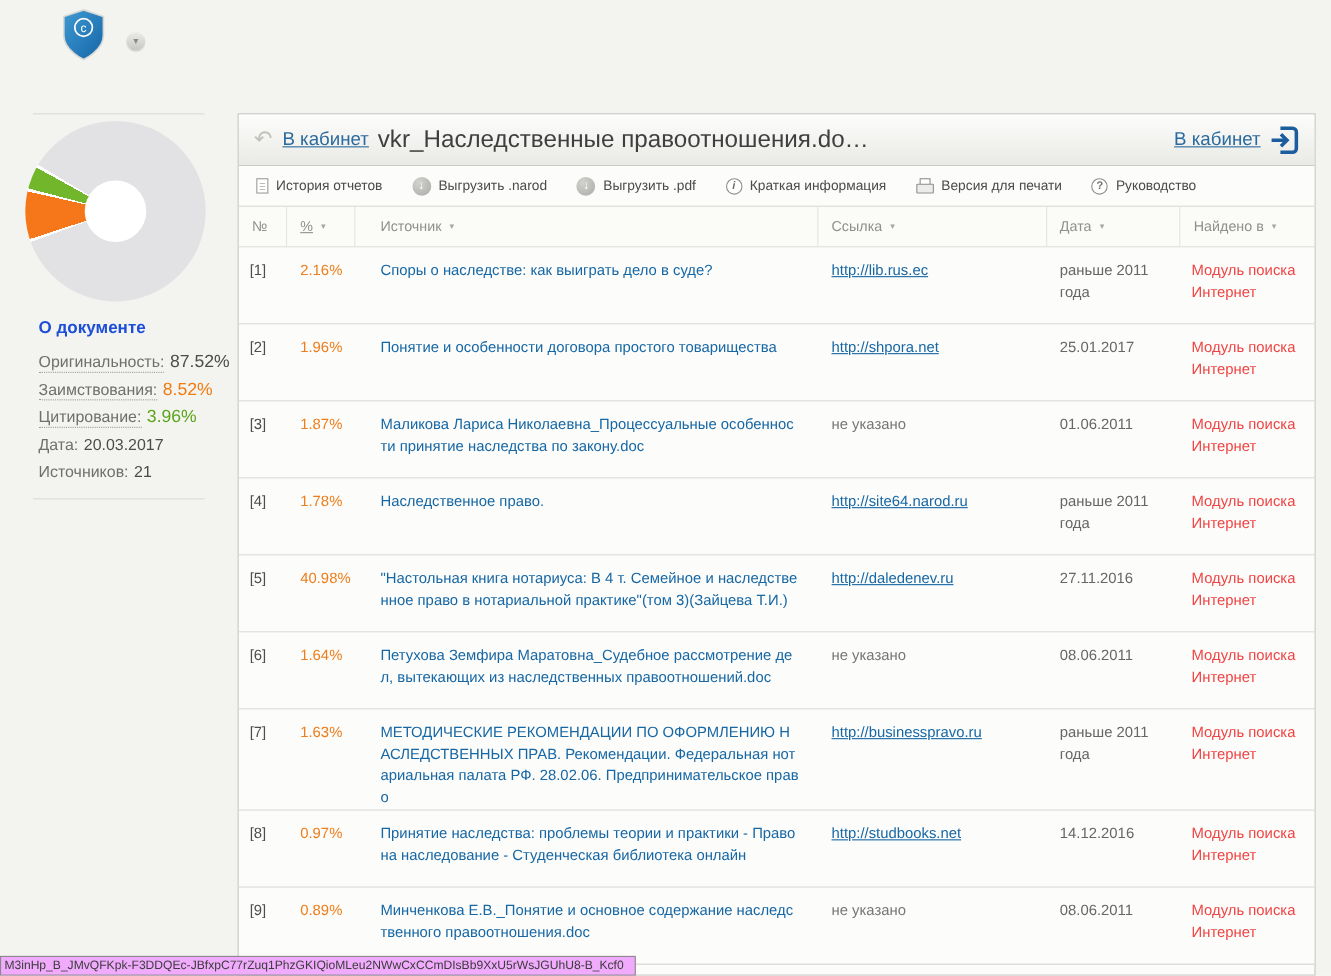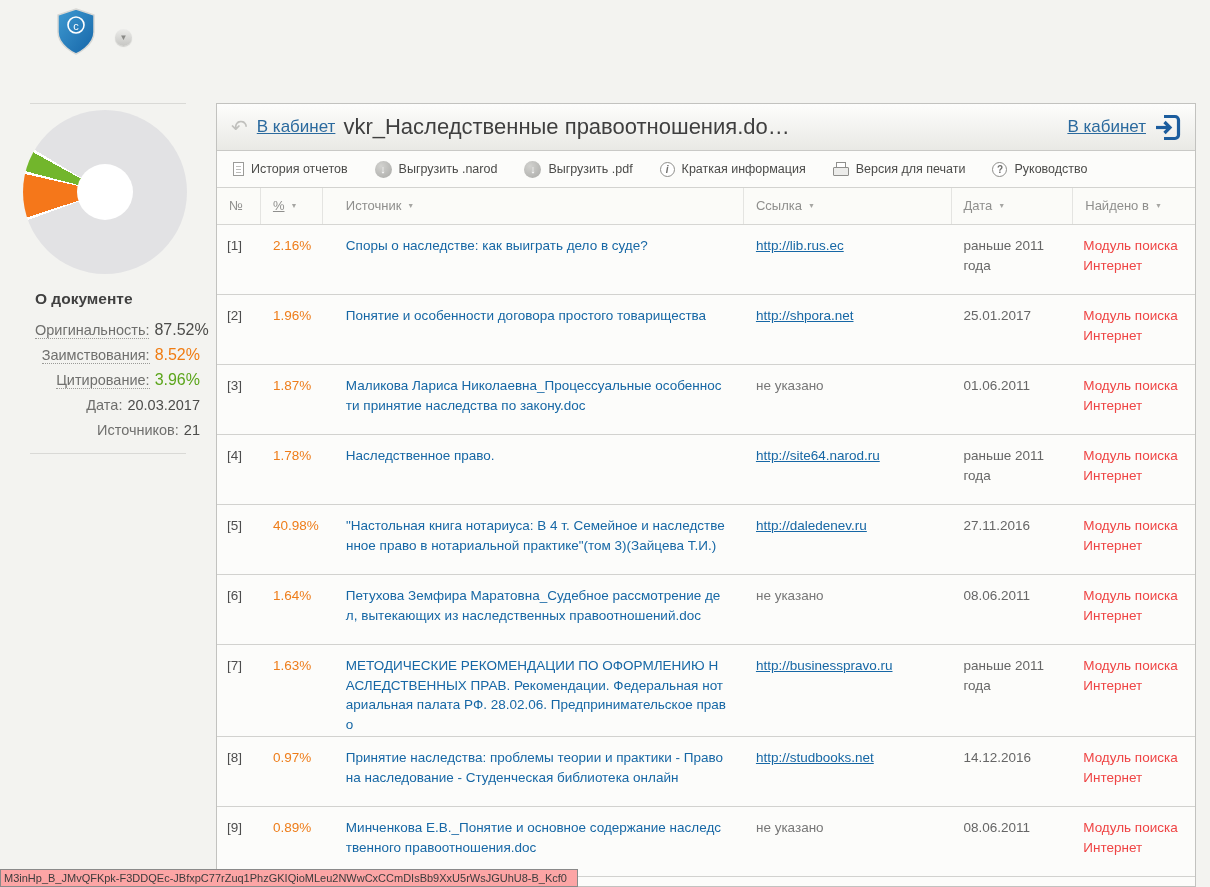--- a/index.html
+++ b/index.html
@@ -22,22 +22,22 @@
     font-size:8px;color:#8a8a87;box-shadow:0 1px 1px rgba(0,0,0,.15);cursor:pointer;}
 
   
   .sidebar{position:absolute;left:0;top:0;width:208px;height:100%;}
   .divider{position:absolute;left:30px;width:156px;height:1px;background:#d9d9d6;}
   .divider.d-top{top:103px;}
   .divider.d-bottom{top:453px;}
   .donut{position:absolute;top:110px;left:23px;width:164px;height:164px;border-radius:50%;}
   .donut::after{content:"";position:absolute;inset:54px;border-radius:50%;background:#ffffff;}
   .about{position:absolute;top:290px;left:35px;width:165px;}
-  .about h3{margin:0 0 14px 0;font-size:15.5px;color:#404040;font-weight:bold;}
-  .stat-row{margin-bottom:9px;font-size:14.5px;line-height:16px;white-space:nowrap;color:#6f6f6d;text-align:right;}
+  .about h3{margin:0 0 14px 0;font-size:15.5px;color:#1d4ed8;font-weight:bold;}
+  .stat-row{margin-bottom:9px;font-size:14.5px;line-height:16px;white-space:nowrap;color:#6f6f6d;}
   .stat-label{color:#6f6f6d;}
   .stat-label.linked{border-bottom:1px dotted #9a9a97;cursor:pointer;}
   .stat-value{margin-left:5px;color:#4c4c4a;}
   .stat-value.big{font-size:16px;}
 
   
   .panel{position:absolute;left:216px;top:103px;width:980px;height:784px;
     background:#fcfcfa;border:1px solid #c2c2bf;box-sizing:border-box;overflow:hidden;}
   .panel-header{height:47px;display:flex;align-items:center;padding:0 14px;box-sizing:border-box;
     background:linear-gradient(#fdfdfc,#e9e9e5);border-bottom:1px solid #c9c9c6;}
@@ -91,21 +91,21 @@
   .cell.col-src{padding-left:23px;padding-right:18px;word-break:break-all;color:#1667a5;cursor:pointer;}
   .cell.col-num{color:#4d4d4d;padding-left:10px;}
   .cell.col-pct{color:#ee7d1a;cursor:pointer;}
   .cell.col-link a{color:#1667a5;text-decoration:underline;cursor:pointer;word-break:break-all;}
   .cell.col-link .muted{color:#777;}
   .cell.col-date{color:#666;}
   .cell.col-found{color:#ef4444;padding-left:10px;}
 
   
   .status-tooltip{position:absolute;left:0;bottom:0;width:578px;height:18px;box-sizing:border-box;
-    background:#fca5a5;border:1px solid #8a8a8a;font-size:11px;color:#3c3c3c;line-height:16px;
+    background:#f0abfc;border:1px solid #8a8a8a;font-size:11px;color:#3c3c3c;line-height:16px;
     padding:0 3px;white-space:nowrap;overflow:hidden;z-index:5;}
 </style>
 </head>
 <body>
 
 <div class="page">
 
   <div class="brand">
     <span class="shield">
       <svg width="40" height="48" viewBox="0 0 40 48">

